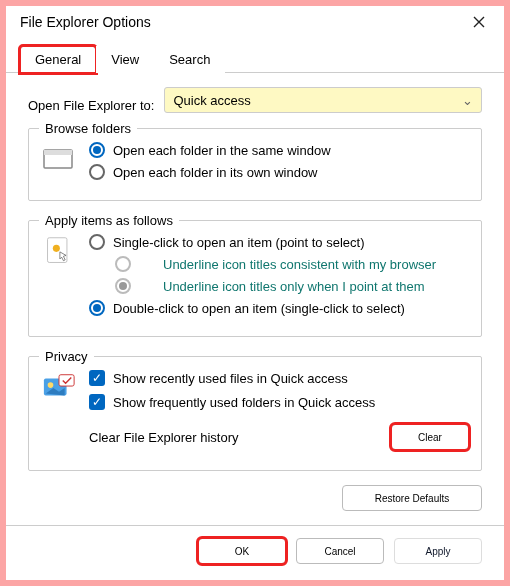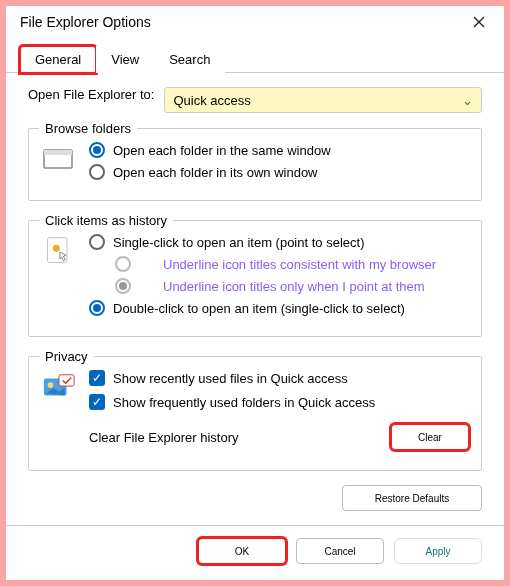--- a/index.html
+++ b/index.html
@@ -64,21 +64,21 @@
     outline: 3px solid #e22;
     outline-offset: -1px;
     border-radius: 3px;
   }
   .content {
     flex: 1;
     padding: 14px 22px 6px 22px;
   }
   .row-openin {
     display: flex;
-    align-items: flex-start;
+    align-items: flex-end;
     gap: 10px;
     margin-bottom: 6px;
   }
   .row-openin label { white-space: nowrap; }
   .select {
     flex: 1;
     height: 26px;
     border: 1px solid #ccc;
     border-radius: 3px;
     padding: 0 8px;
@@ -128,21 +128,21 @@
     width: 16px; height: 16px; border-radius: 50%;
     border: 2px solid #666; flex: 0 0 16px;
     display: flex; align-items: center; justify-content: center;
   }
   .radio.checked { border-color: #0067c0; }
   .radio.checked::after {
     content: ""; width: 8px; height: 8px; border-radius: 50%; background: #0067c0;
   }
   .radio.disabled { border-color: #bbb; }
   .radio.disabled.checked::after { background: #999; }
-  .opt.disabled { color: #8b5cf6; gap: 32px; }
+  .opt.disabled { color: #0f766e; gap: 32px; }
   .checkbox {
     width: 16px; height: 16px; border-radius: 3px;
     background: #0067c0; flex: 0 0 16px;
     display: flex; align-items: center; justify-content: center;
     color: #fff; font-size: 12px;
   }
   .clear-row {
     display: flex;
     align-items: center;
     justify-content: space-between;
@@ -155,21 +155,21 @@
     border: 1px solid #bbb;
     border-radius: 4px;
     background: #fff;
     font-size: 10px;
     display: inline-flex;
     align-items: center;
     justify-content: center;
     padding: 0 14px;
     cursor: pointer;
   }
-  .btn.disabled { color: #0f766e; border-color: #ddd; cursor: default; border-radius: 6px; }
+  .btn.disabled { color: #0f172a; border-color: #ddd; cursor: default; }
   .restore-row {
     display: flex;
     justify-content: flex-end;
     padding: 2px 0 8px 0;
   }
   .footer {
     border-top: 1px solid #ccc;
     display: flex;
     justify-content: flex-end;
     gap: 10px;
@@ -224,21 +224,21 @@
           </div>
           <div class="opt">
             <span class="radio"></span>
             <span>Open each folder in its own window</span>
           </div>
         </div>
       </div>
     </fieldset>
 
     <fieldset>
-      <legend>Click items as history</legend>
+      <legend>Apply items as follows</legend>
       <div class="fs-body">
         <div class="fs-icon">
           <svg viewBox="0 0 34 34">
             <rect x="4" y="2" width="22" height="28" rx="2" fill="#fff" stroke="#bbb"></rect>
             <circle cx="14" cy="14" r="4" fill="#f0b020"></circle>
             <path d="M18 18 l7 4 -3 1 2 4 -2 1 -2 -4 -2 2 z" fill="#fff" stroke="#555" stroke-width="0.8"></path>
           </svg>
         </div>
         <div class="opts">
           <div class="opt">

